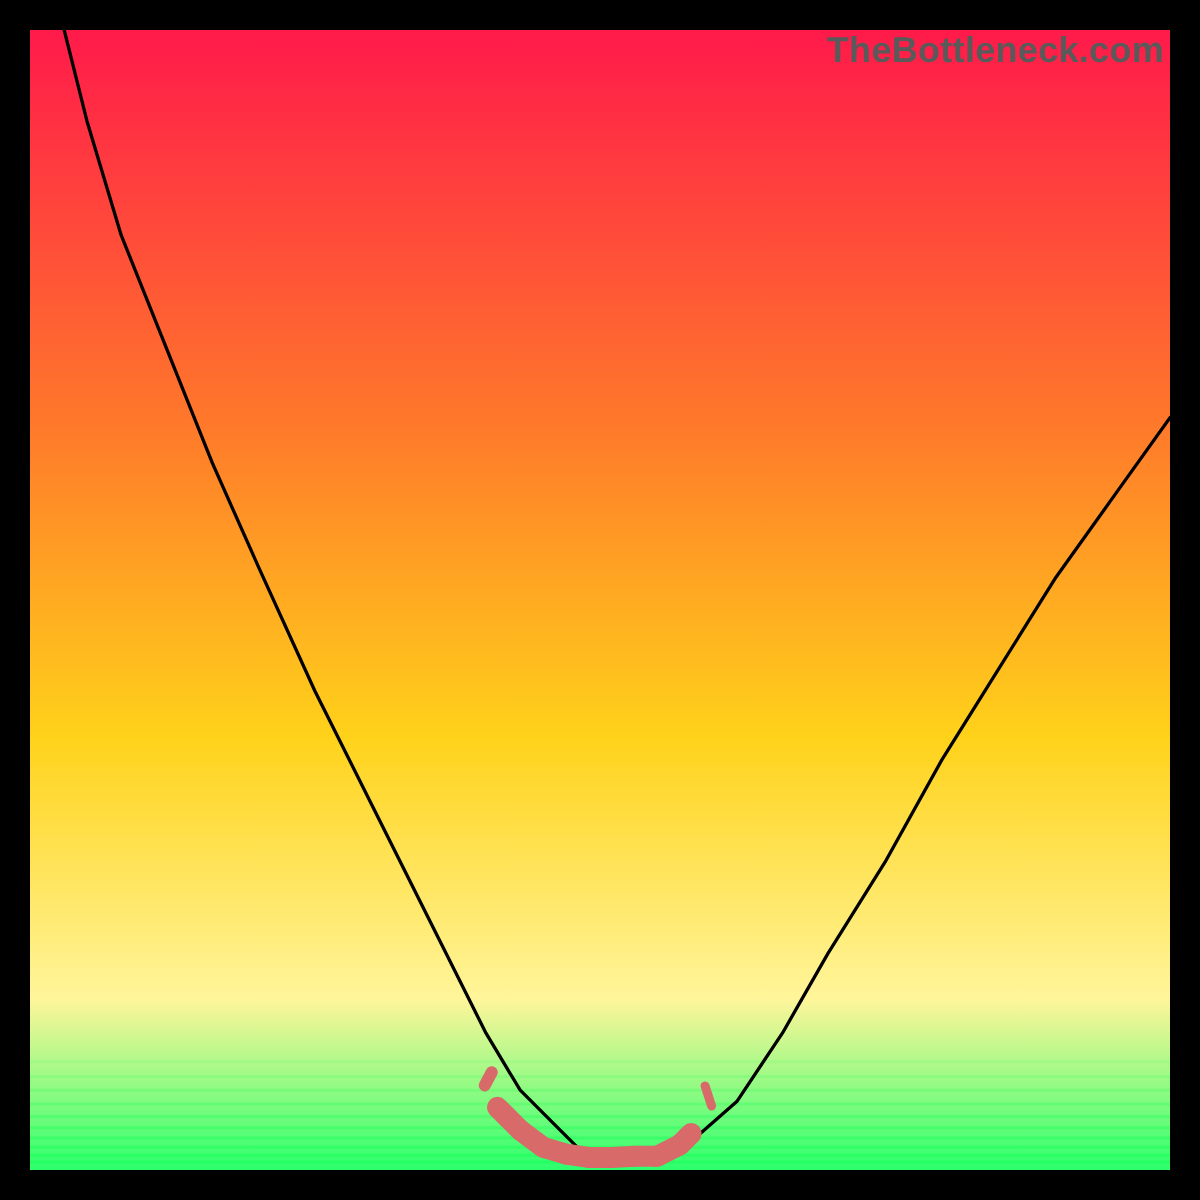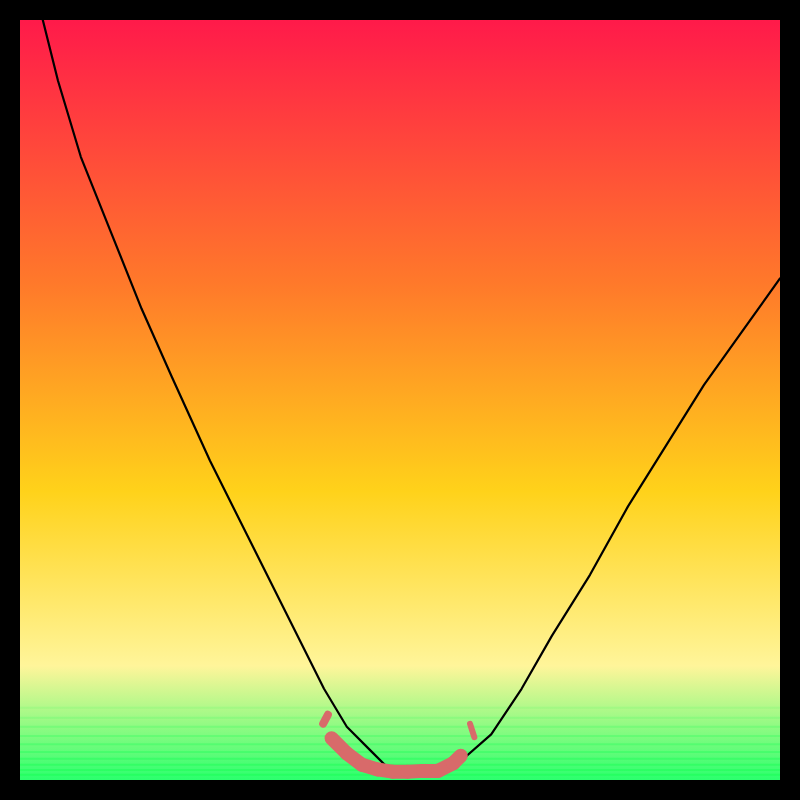--- a/index.html
+++ b/index.html
@@ -78,13 +78,14 @@
         <line x1="372.40" y1="751.64" x2="387.60" y2="751.64" stroke="#d86a6a" stroke-width="14" stroke-linecap="round"></line>
         <line x1="387.60" y1="751.64" x2="402.80" y2="750.88" stroke="#d86a6a" stroke-width="14" stroke-linecap="round"></line>
         <line x1="402.80" y1="750.88" x2="418.00" y2="750.88" stroke="#d86a6a" stroke-width="14" stroke-linecap="round"></line>
         <line x1="418.00" y1="750.88" x2="433.20" y2="743.28" stroke="#d86a6a" stroke-width="14" stroke-linecap="round"></line>
         <line x1="433.20" y1="743.28" x2="440.80" y2="735.68" stroke="#d86a6a" stroke-width="14" stroke-linecap="round"></line>
         <rect x="301.52" y="690.20" width="8" height="18" rx="4" transform="rotate(28 305.52 699.20)" fill="#d86a6a"></rect>
         <rect x="449.20" y="700.60" width="6" height="20" rx="3" transform="rotate(-18 452.20 710.60)" fill="#d86a6a"></rect>
       </g>
   </svg>
 
+  <div class="watermark">TheBottleneck.com</div>
 </div>
 
 </body></html>

